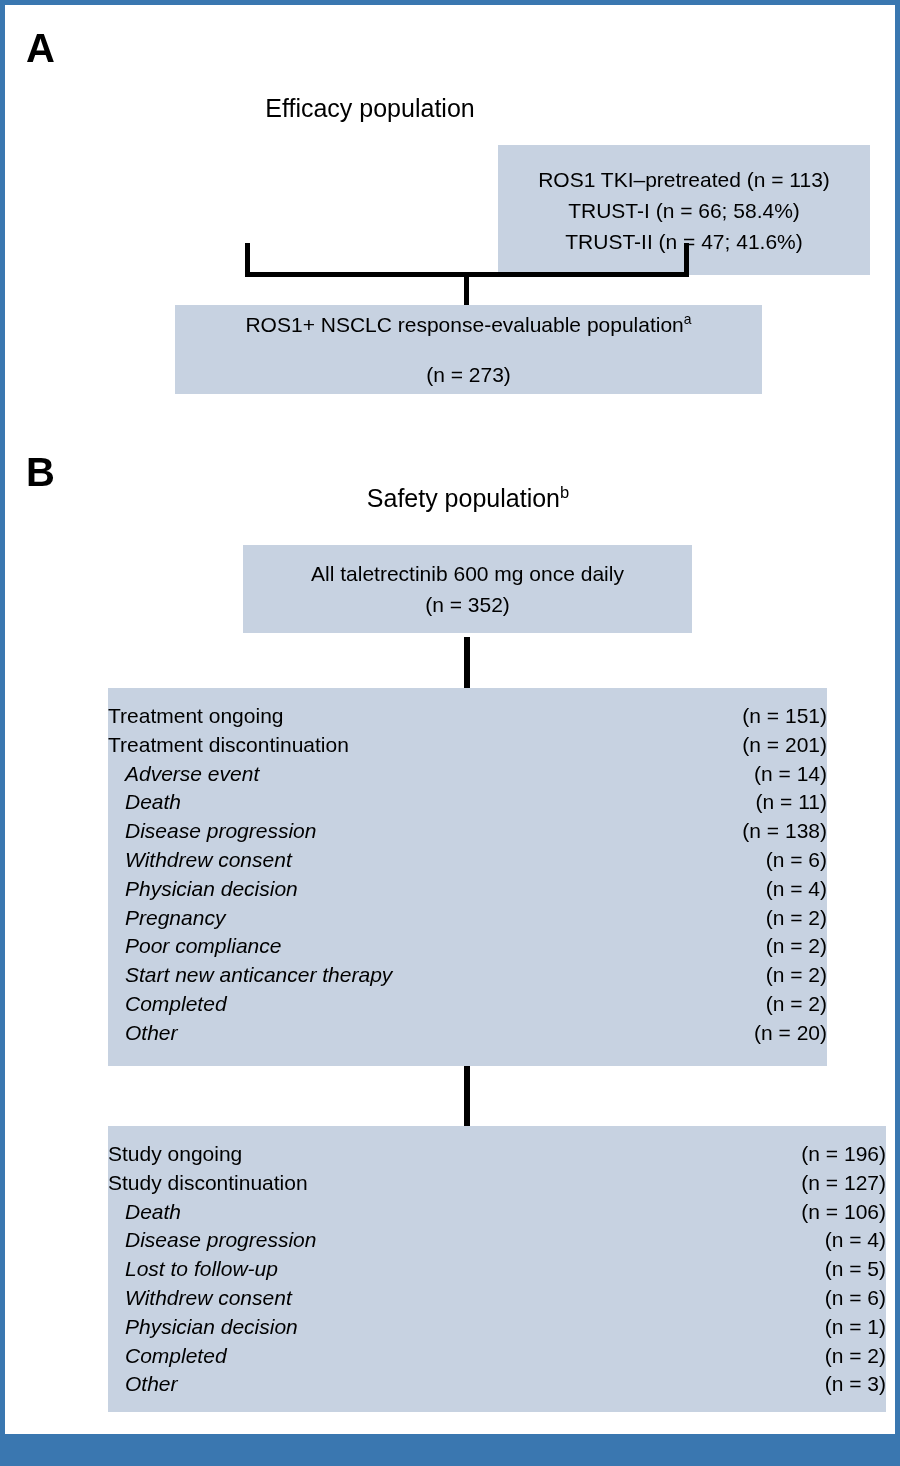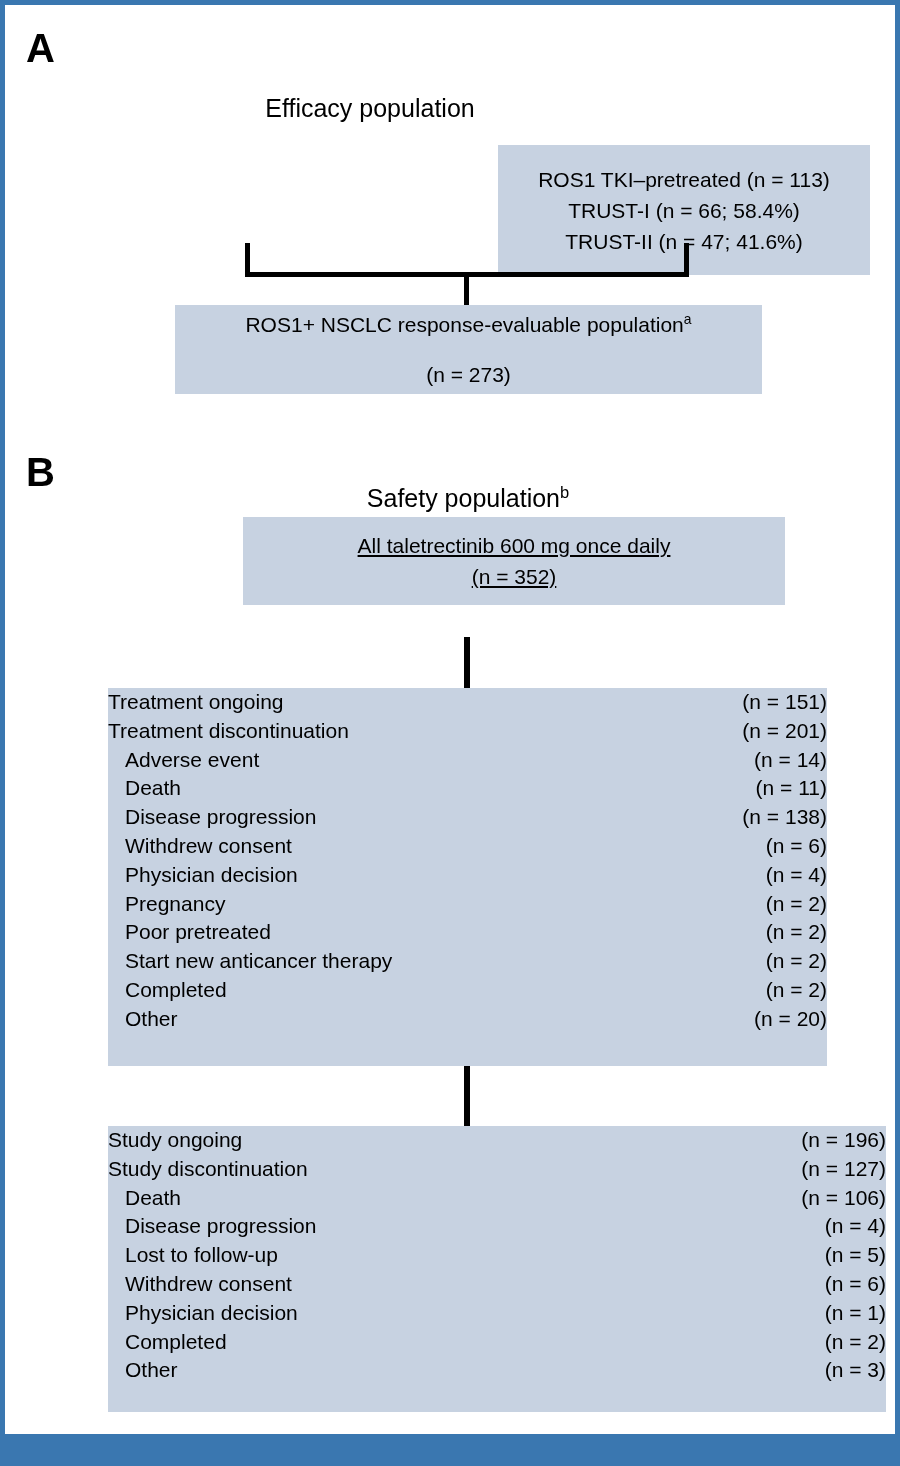--- a/index.html
+++ b/index.html
@@ -75,32 +75,33 @@
   }
 
   sup {
     font-size: 0.66em;
     vertical-align: super;
     line-height: 0;
   }
 
   
   .list-box {
+    padding-top: 14px;
   }
   .row {
     display: flex;
     align-items: baseline;
     font-size: 21px;
     line-height: 28.8px;
     white-space: nowrap;
   }
   .row .label { flex: 0 0 auto; }
   .row .spacer { flex: 1 1 auto; }
   .row .value { flex: 0 0 auto; text-align: center; }
-  .row.indent .label { padding-left: 17px; }
+  .row.indent .label { padding-left: 17px; font-style: italic; }
 </style>
 </head>
 <body>
 
 <div id="page">
 
   <div id="frame-top"></div>
   <div id="frame-left"></div>
   <div id="frame-right"></div>
 
@@ -122,21 +123,21 @@
 
   <div class="box box-centered" style="left:175px; top:305px; width:587px; height:89px;gap:19px;">
     <div class="line"><span>ROS1+ NSCLC response-evaluable population</span><sup>a</sup></div>
     <div class="line">(n = 273)</div>
   </div>
 
   <div class="panel-letter" style="left:26px; top:452px;">B</div>
 
   <div class="panel-title" style="left:238px; top:484px; width:460px;"><span>Safety population</span><sup>b</sup></div>
 
-  <div class="box box-centered" style="left:243px; top:517px; width:542px; height:88px;text-decoration:underline;">
+  <div class="box box-centered" style="left:243px; top:545px; width:449px; height:88px;">
     <div class="line">All taletrectinib 600 mg once daily</div>
     <div class="line">(n = 352)</div>
   </div>
 
   <div class="conn" style="left:464px; top:637px; width:6px; height:51px;"></div>
 
   <div class="box list-box" style="left:108px; top:688px; width:719px; height:378px;">
     <div id="treatment-rows">
         <div class="row">
           <span class="label">Treatment ongoing</span>
@@ -172,21 +173,21 @@
           <span class="label">Physician decision</span>
           <span class="spacer"></span>
           <span class="value">(n = 4)</span>
         </div>
         <div class="row indent">
           <span class="label">Pregnancy</span>
           <span class="spacer"></span>
           <span class="value">(n = 2)</span>
         </div>
         <div class="row indent">
-          <span class="label">Poor pretreated</span>
+          <span class="label">Poor compliance</span>
           <span class="spacer"></span>
           <span class="value">(n = 2)</span>
         </div>
         <div class="row indent">
           <span class="label">Start new anticancer therapy</span>
           <span class="spacer"></span>
           <span class="value">(n = 2)</span>
         </div>
         <div class="row indent">
           <span class="label">Completed</span>

